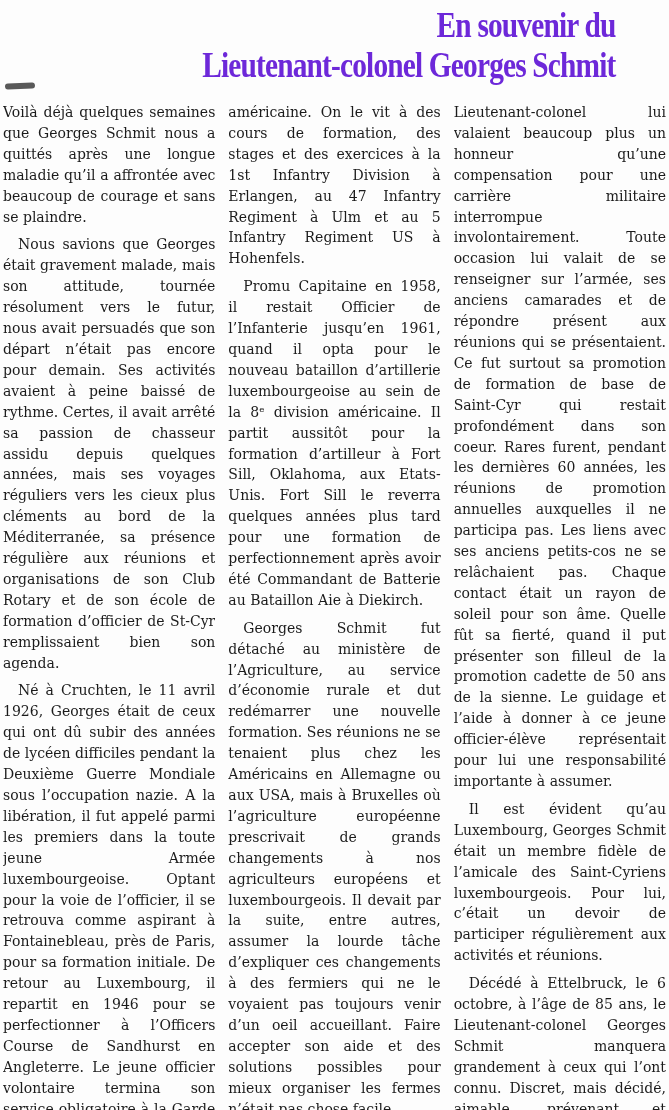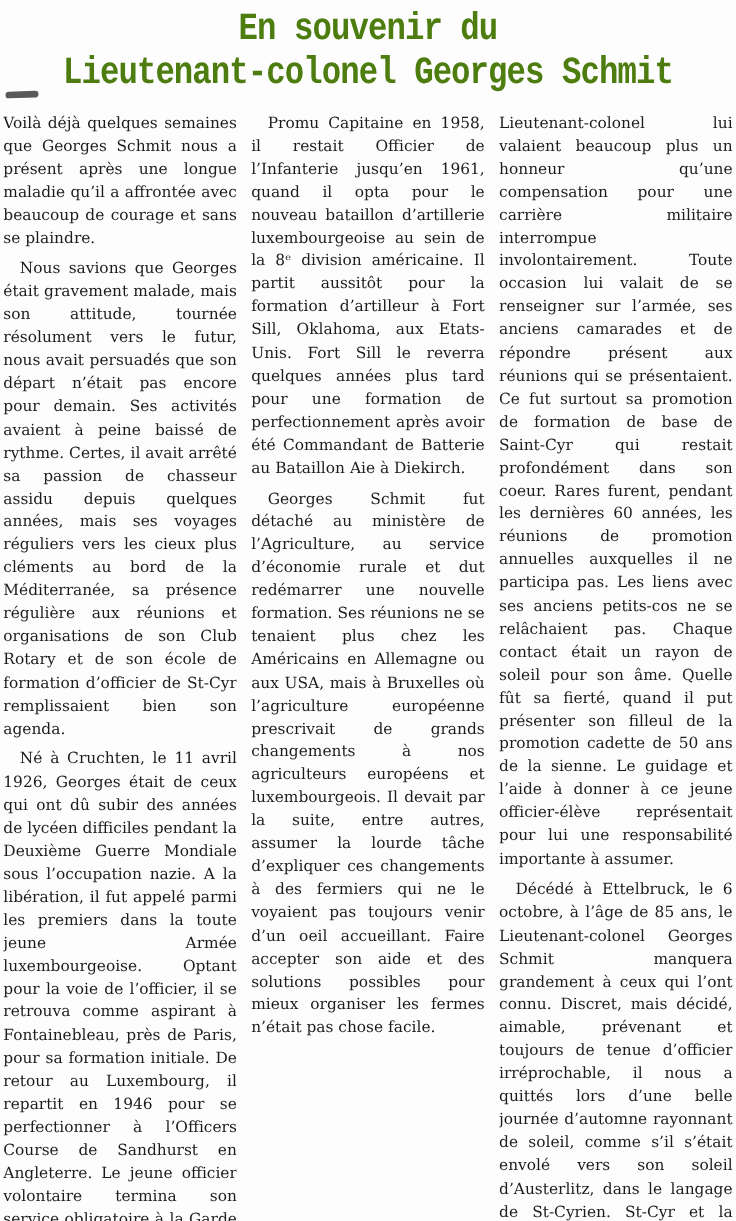--- a/index.html
+++ b/index.html
@@ -8,24 +8,24 @@
     background: #fdfdfd;
     color: #1b1b1b;
     font-family: "DejaVu Serif", "DejaVu Sans", serif;
     overflow: hidden;
     position: relative;
   }
   .page { width: 669px; height: 1110px; position: relative; }
 
   .title {
     margin: 6px 0 10px;
-    text-align: center;
-    font-family: Liberation Mono, monospace;
+    text-align: right;
+    font-family: Liberation Serif, serif;
     font-weight: 700;
-    color: #4d7c0f;
+    color: #6d28d9;
   }
   .title .line {
     display: block;
     font-size: 35px;
     line-height: 40px;
     letter-spacing: -1px;
     transform: scaleX(0.84);
     transform-origin: center;
     white-space: nowrap;
   }
@@ -71,32 +71,34 @@
   <div class="smudge"></div>
 
   <h1 class="title">
     <span class="line">En souvenir du</span>
     <span class="line">Lieutenant-colonel Georges Schmit</span>
   </h1>
 
   <div class="cols">
 
     <div class="col">
-      <p class="flush">Voilà déjà quelques semaines que Georges Schmit nous a présent après une longue maladie qu’il a affrontée avec beaucoup de courage et sans se plaindre.</p>
+      <p class="flush">Voilà déjà quelques semaines que Georges Schmit nous a quittés après une longue maladie qu’il a affrontée avec beaucoup de courage et sans se plaindre.</p>
       <p>Nous savions que Georges était gravement malade, mais son attitude, tournée résolument vers le futur, nous avait persuadés que son départ n’était pas encore pour demain. Ses activités avaient à peine baissé de rythme. Certes, il avait arrêté sa passion de chasseur assidu depuis quelques années, mais ses voyages réguliers vers les cieux plus cléments au bord de la Méditerranée, sa présence régulière aux réunions et organisations de son Club Rotary et de son école de formation d’officier de St-Cyr remplissaient bien son agenda.</p>
       <p>Né à Cruchten, le 11 avril 1926, Georges était de ceux qui ont dû subir des années de lycéen difficiles pendant la Deuxième Guerre Mondiale sous l’occupation nazie. A la libération, il fut appelé parmi les premiers dans la toute jeune Armée luxembourgeoise. Optant pour la voie de l’officier, il se retrouva comme aspirant à Fontainebleau, près de Paris, pour sa formation initiale. De retour au Luxembourg, il repartit en 1946 pour se perfectionner à l’Officers Course de Sandhurst en Angleterre. Le jeune officier volontaire termina son service obligatoire à la Garde Grand-ducale pour opter par la suite pour la carrière d’officier d’active. Il fut affecté aux 1ᵉʳ et 2ᵉ Bataillons avant de partir pour son école de formation d’officier d’active à Saint Cyr Coëtquidan en Bretagne. Dans les landes bretonnes Georges intégra la promotion Général Frère de 48-50, une promotion qui voyait les Luxembourgeois venir en grand nombre, car pas moins que dix de nos compatriotes rejoignaient ses rangs.</p>
 
     </div>
 
     <div class="col">
+      <p class="flush">américaine. On le vit à des cours de formation, des stages et des exercices à la 1st Infantry Division à Erlangen, au 47 Infantry Regiment à Ulm et au 5 Infantry Regiment US à Hohenfels.</p>
       <p>Promu Capitaine en 1958, il restait Officier de l’Infanterie jusqu’en 1961, quand il opta pour le nouveau bataillon d’artillerie luxembourgeoise au sein de la 8ᵉ division américaine. Il partit aussitôt pour la formation d’artilleur à Fort Sill, Oklahoma, aux Etats-Unis. Fort Sill le reverra quelques années plus tard pour une formation de perfectionnement après avoir été Commandant de Batterie au Bataillon Aie à Diekirch.</p>
       <p>Georges Schmit fut détaché au ministère de l’Agriculture, au service d’économie rurale et dut redémarrer une nouvelle formation. Ses réunions ne se tenaient plus chez les Américains en Allemagne ou aux USA, mais à Bruxelles où l’agriculture européenne prescrivait de grands changements à nos agriculteurs européens et luxembourgeois. Il devait par la suite, entre autres, assumer la lourde tâche d’expliquer ces changements à des fermiers qui ne le voyaient pas toujours venir d’un oeil accueillant. Faire accepter son aide et des solutions possibles pour mieux organiser les fermes n’était pas chose facile.</p>
 
     </div>
 
     <div class="col">
       <p class="flush">Lieutenant-colonel lui valaient beaucoup plus un honneur qu’une compensation pour une carrière militaire interrompue involontairement. Toute occasion lui valait de se renseigner sur l’armée, ses anciens camarades et de répondre présent aux réunions qui se présentaient. Ce fut surtout sa promotion de formation de base de Saint-Cyr qui restait profondément dans son coeur. Rares furent, pendant les dernières 60 années, les réunions de promotion annuelles auxquelles il ne participa pas. Les liens avec ses anciens petits-cos ne se relâchaient pas. Chaque contact était un rayon de soleil pour son âme. Quelle fût sa fierté, quand il put présenter son filleul de la promotion cadette de 50 ans de la sienne. Le guidage et l’aide à donner à ce jeune officier-élève représentait pour lui une responsabilité importante à assumer.</p>
+      <p>Il est évident qu’au Luxembourg, Georges Schmit était un membre fidèle de l’amicale des Saint-Cyriens luxembourgeois. Pour lui, c’était un devoir de participer régulièrement aux activités et réunions.</p>
       <p>Décédé à Ettelbruck, le 6 octobre, à l’âge de 85 ans, le Lieutenant-colonel Georges Schmit manquera grandement à ceux qui l’ont connu. Discret, mais décidé, aimable, prévenant et toujours de tenue d’officier irréprochable, il nous a quittés lors d’une belle journée d’automne rayonnant de soleil, comme s’il s’était envolé vers son soleil d’Austerlitz, dans le langage de St-Cyrien. St-Cyr et la promotion Général Frère ont perdu un petit-co qui fut à l’honneur de l’école et d’une vaillante promotion.</p>
 
     </div>
 
   </div>
 </div>
 
 </body></html>

